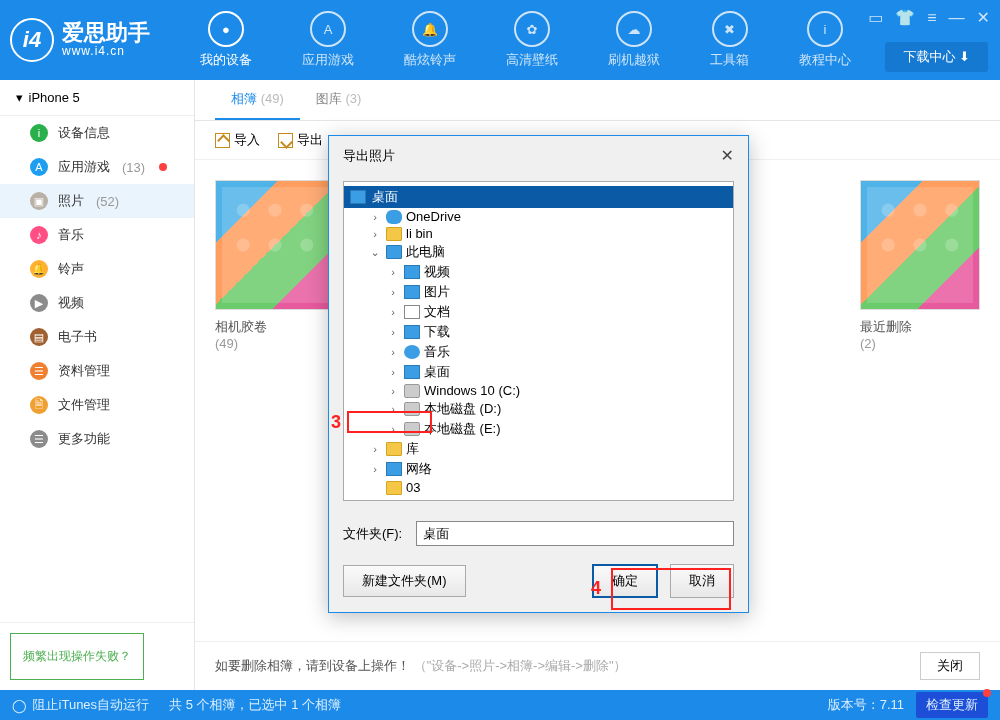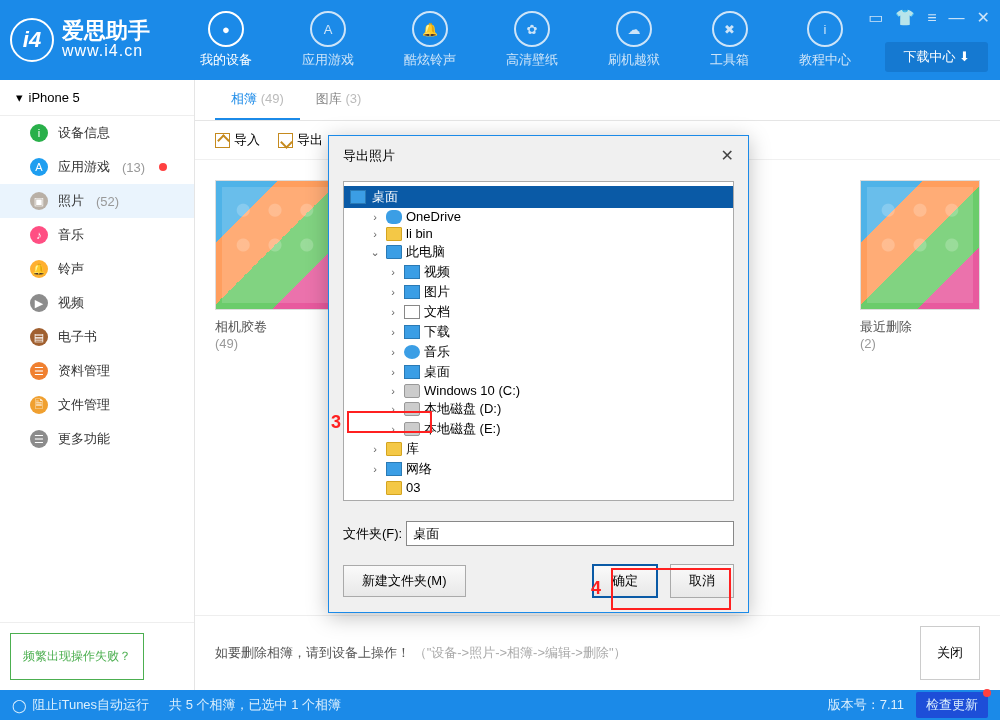--- a/index.html
+++ b/index.html
@@ -1,21 +1,21 @@
 <!DOCTYPE html>
 <html><head>
 <meta charset="utf-8">
 <style>
 *{box-sizing:border-box;margin:0;padding:0;font-family:"Microsoft YaHei",Arial,sans-serif;font-size:13px}
 body{width:1000px;height:720px;overflow:hidden;background:#fff;position:relative}
 .header{height:80px;background:#1b8ae8;display:flex;align-items:center;padding:0 10px;position:relative}
 .logo{display:flex;align-items:center;color:#fff;margin-right:40px}
 .logo-circle{width:44px;height:44px;border:2px solid #fff;border-radius:50%;display:flex;align-items:center;justify-content:center;font-size:22px;font-weight:bold;font-style:italic;margin-right:8px}
 .logo-text{font-size:22px;font-weight:bold;line-height:1}
-.logo-sub{font-size:16px;letter-spacing:1px}
+.logo-sub{font-size:12px;letter-spacing:1px}
 .nav{display:flex;gap:30px}
 .nav-item{display:flex;flex-direction:column;align-items:center;color:#cde4f8;cursor:pointer;padding:6px 10px;border-radius:4px}
 .nav-item.active{color:#fff}
 .nav-icon{width:36px;height:36px;border:2px solid currentColor;border-radius:50%;display:flex;align-items:center;justify-content:center;margin-bottom:4px}
 .nav-label{font-size:13px}
 .header-right{position:absolute;right:10px;top:8px;display:flex;gap:12px;align-items:center;color:#cde4f8}
 .header-right span{cursor:pointer;font-size:16px}
 .dl-center{position:absolute;right:12px;top:42px;background:#1579d1;color:#fff;padding:6px 18px;border-radius:3px;cursor:pointer;font-size:13px}
 .body{display:flex;height:610px}
 .sidebar{width:195px;border-right:1px solid #e5e5e5;display:flex;flex-direction:column}
@@ -39,21 +39,21 @@
 .tool-ic::after{content:'';position:absolute;width:7px;height:7px;border-top:2px solid #c58a1e;border-right:2px solid #c58a1e;top:2px;left:3px;transform:rotate(-45deg)}
 .tool-ic.down::after{transform:rotate(135deg);top:4px}
 .gallery{flex:1;padding:20px;display:flex;gap:40px;align-items:flex-start}
 .album{width:120px;text-align:left;cursor:pointer}
 .thumb{width:120px;height:130px;border:1px solid #ddd;background:linear-gradient(135deg,#4fb3e8 0%,#4fb3e8 25%,#ff9e5e 25%,#ff9e5e 50%,#6bcc6b 50%,#6bcc6b 75%,#e85a9e 75%);position:relative}
 .thumb::before{content:'';position:absolute;inset:6px;background:rgba(255,255,255,.15);background-image:radial-gradient(circle at 20% 20%,#fff3 6px,transparent 7px),radial-gradient(circle at 50% 20%,#fff3 6px,transparent 7px),radial-gradient(circle at 80% 20%,#fff3 6px,transparent 7px),radial-gradient(circle at 20% 50%,#fff3 6px,transparent 7px),radial-gradient(circle at 50% 50%,#fff3 6px,transparent 7px),radial-gradient(circle at 80% 50%,#fff3 6px,transparent 7px)}
 .album-name{margin-top:8px;color:#555}
 .album-count{color:#999}
 .bottom-hint{padding:10px 20px;border-top:1px solid #eee;color:#555;display:flex;justify-content:space-between;align-items:center}
 .bottom-hint .hint-gray{color:#aaa}
-.close-btn{border:1px solid #ccc;padding:17px 16px;background:#fff;cursor:pointer}
+.close-btn{border:1px solid #ccc;padding:4px 16px;background:#fff;cursor:pointer}
 .statusbar{height:30px;background:#1b8ae8;color:#dbeffd;display:flex;align-items:center;padding:0 12px;gap:20px;position:relative}
 .status-left{display:flex;align-items:center;gap:6px;cursor:pointer}
 .status-right{position:absolute;right:12px;display:flex;align-items:center;gap:12px}
 .upd-btn{background:#1d4ed8;padding:4px 10px;border-radius:2px;cursor:pointer;position:relative}
 .upd-dot{width:8px;height:8px;background:#ff4040;border-radius:50%;position:absolute;top:-3px;right:-3px}
 
 .dialog{position:absolute;left:328px;top:135px;width:421px;background:#f0f0f0;border:1px solid #1b8ae8;box-shadow:0 4px 20px rgba(0,0,0,.25)}
 .dlg-title{padding:10px 14px;display:flex;justify-content:space-between;align-items:center;font-size:14px}
 .dlg-close{cursor:pointer;font-size:16px;color:#444}
 .tree-box{margin:6px 14px;height:320px;background:#fff;border:1px solid #aaa;overflow-y:scroll;padding:4px 0;font-size:13px}
@@ -63,21 +63,21 @@
 .fic{width:16px;height:14px;display:inline-block;flex-shrink:0}
 .fic.folder{background:#f4c846;border-radius:1px;border:1px solid #d4a420}
 .fic.blue{background:#3b9ee5;border:1px solid #2a7ab5}
 .fic.drive{background:#ccc;border:1px solid #999;border-radius:2px}
 .fic.pc{background:#3b9ee5;border:1px solid #2a7ab5;border-radius:1px;position:relative}
 .fic.doc{background:#fff;border:1px solid #888}
 .fic.music{background:#3b9ee5;border-radius:50%}
 .fic.cloud{background:#3b9ee5;border-radius:6px}
 .hl-box{position:absolute;border:2px solid #ff2020;pointer-events:none}
 .hl-num{position:absolute;color:#ff2020;font-size:18px;font-weight:bold}
-.folder-row{display:flex;align-items:center;gap:4px;padding:14px 14px 4px}
+.folder-row{display:flex;align-items:center;gap:14px;padding:14px 14px 4px}
 .folder-input{flex:1;border:1px solid #888;padding:4px 6px;background:#fff;font-size:13px}
 .dlg-btns{display:flex;justify-content:space-between;padding:14px;align-items:center}
 .dlg-btn{border:1px solid #aaa;background:linear-gradient(#fafafa,#e8e8e8);padding:6px 18px;cursor:pointer;font-size:13px}
 .dlg-btn.primary{border:2px solid #0a5aa6}
 .right-btns{display:flex;gap:12px}
 .spacer{flex:1}
 </style>
 </head>
 <body>
 

